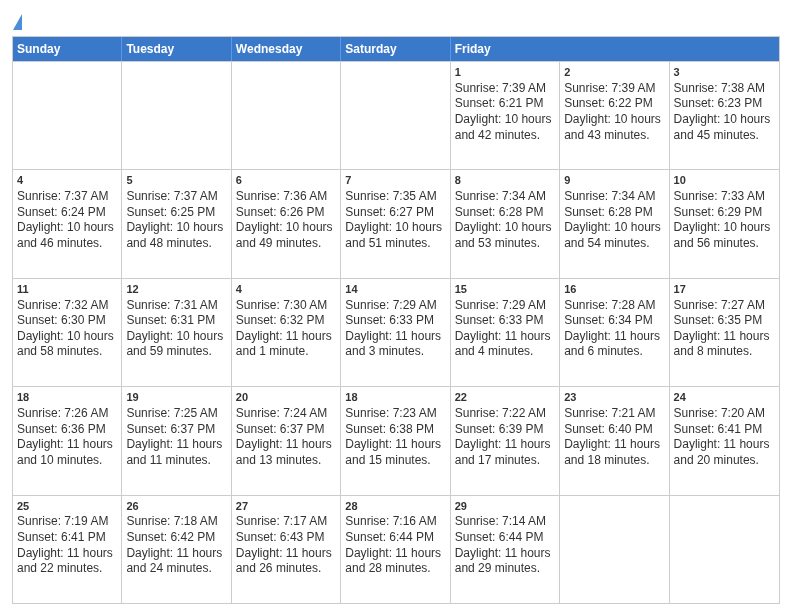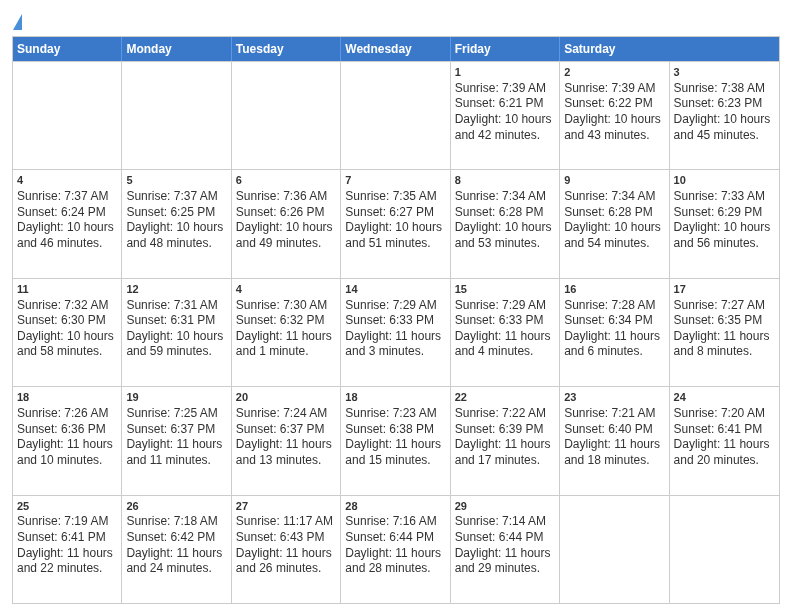--- a/index.html
+++ b/index.html
@@ -109,25 +109,24 @@
     </div>
     <div class="title-block">
       <div class="title-month"></div>
       <div class="title-location"></div>
     </div>
   </div>
 
   <div class="calendar">
     <div class="cal-header">
     <div class="cal-header-cell">Sunday</div>
-        <div class="cal-header-cell">Monday</div>
         <div class="cal-header-cell">Tuesday</div>
         <div class="cal-header-cell">Wednesday</div>
+        <div class="cal-header-cell">Saturday</div>
         <div class="cal-header-cell">Friday</div>
-        <div class="cal-header-cell">Saturday</div>
       </div>
     <div class="cal-body">
     <div class="cal-row">
           <div class="cal-cell empty"></div>
           <div class="cal-cell empty"></div>
           <div class="cal-cell empty"></div>
           <div class="cal-cell empty"></div>
           <div class="cal-cell">
             <span class="day-num">1</span>
             <div class="info" style="white-space: pre-line;">Sunrise: 7:39 AM
@@ -313,21 +312,21 @@
           </div>
           <div class="cal-cell">
             <span class="day-num">26</span>
             <div class="info" style="white-space: pre-line;">Sunrise: 7:18 AM
 Sunset: 6:42 PM
 Daylight: 11 hours
 and 24 minutes.</div>
           </div>
           <div class="cal-cell">
             <span class="day-num">27</span>
-            <div class="info" style="white-space: pre-line;">Sunrise: 11:17 AM
+            <div class="info" style="white-space: pre-line;">Sunrise: 7:17 AM
 Sunset: 6:43 PM
 Daylight: 11 hours
 and 26 minutes.</div>
           </div>
           <div class="cal-cell">
             <span class="day-num">28</span>
             <div class="info" style="white-space: pre-line;">Sunrise: 7:16 AM
 Sunset: 6:44 PM
 Daylight: 11 hours
 and 28 minutes.</div>

